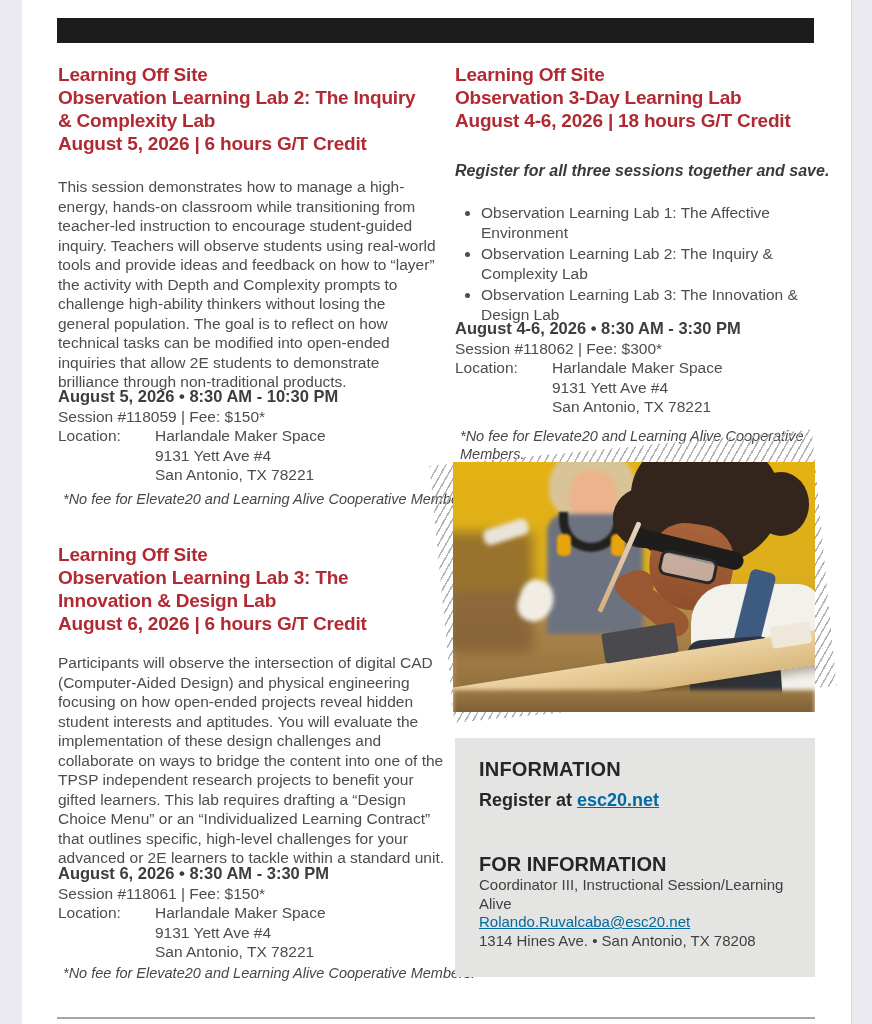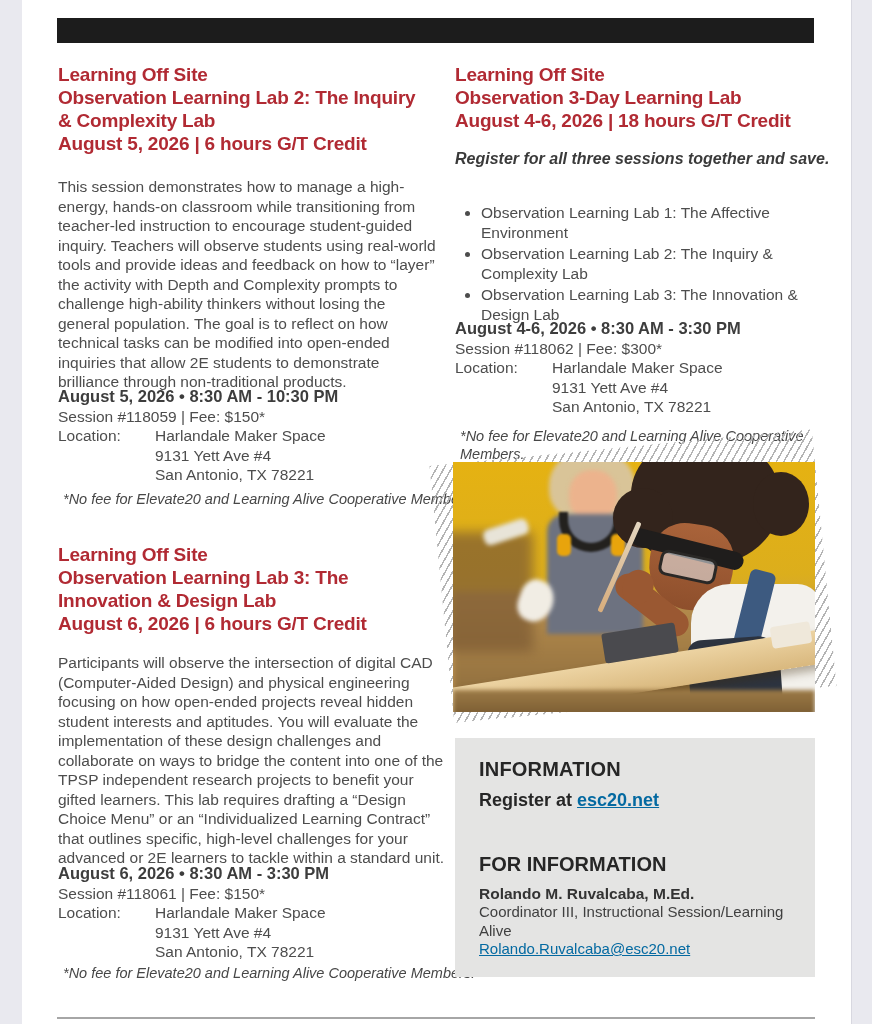--- a/index.html
+++ b/index.html
@@ -94,21 +94,21 @@
       <span>San Antonio, TX 78221</span>
     </span>
   </div>
   <div class="footnote" style="left:63px; top:964px;">*No fee for Elevate20 and Learning Alive Cooperative Members.</div>
 
   <div class="red-head" style="left:455px; top:63px; width:370px;">
     <div>Learning Off Site</div>
     <div>Observation 3-Day Learning Lab</div>
     <div>August 4-6, 2026  |  18 hours G/T Credit</div>
   </div>
-  <div class="promo" style="left:455px; top:150px; width:380px;">Register for all three sessions together and save.</div>
+  <div class="promo" style="left:455px; top:162px; width:380px;">Register for all three sessions together and save.</div>
   <ul class="bullets" style="left:462px; top:196px; width:350px;margin-top:7px;">
     <li>Observation Learning Lab 1: The Affective Environment</li>
     <li>Observation Learning Lab 2: The Inquiry &amp; Complexity Lab</li>
     <li>Observation Learning Lab 3: The Innovation &amp; Design Lab</li>
   </ul>
   <div class="sched" style="left:455px; top:318px;">August 4-6, 2026  •  8:30 AM - 3:30 PM</div>
   <div class="detail" style="left:455px; top:339px;">Session #118062  |  Fee: $300*</div>
   <div class="detail loc-row" style="left:455px; top:358px; width:360px;">
     <span class="loc-label">Location:</span>
     <span>
@@ -155,21 +155,21 @@
     <div class="ph" style="left:318px;top:162px;width:40px;height:22px;background:#efe8da;transform:rotate(-9deg);border-radius:4px;"></div>
     <div class="ph" style="left:0;top:228px;width:362px;height:26px;background:linear-gradient(180deg,#9c7a46,#7a5c32);filter:blur(2px);"></div>
   </div>
 
   <div class="graybox">
     <div class="gb-h">INFORMATION</div>
     <div class="gb-register">
       <span>Register at </span><a class="doclink" href="#">esc20.net</a>
     </div>
     <div class="gb-info-h">FOR INFORMATION</div>
-    <div class="gb-name">Rolando M. Ruvalcaba, M.Ed.</div>
     <div class="gb-line">Coordinator III, Instructional Session/Learning Alive</div>
     <div class="gb-line">
       <a class="doclink" href="#">Rolando.Ruvalcaba@esc20.net</a>
     </div>
+    <div class="gb-line">1314 Hines Ave. • San Antonio, TX 78208</div>
   </div>
 
   <div class="bottom-rule"></div>
 </div>
 
 </body></html>

